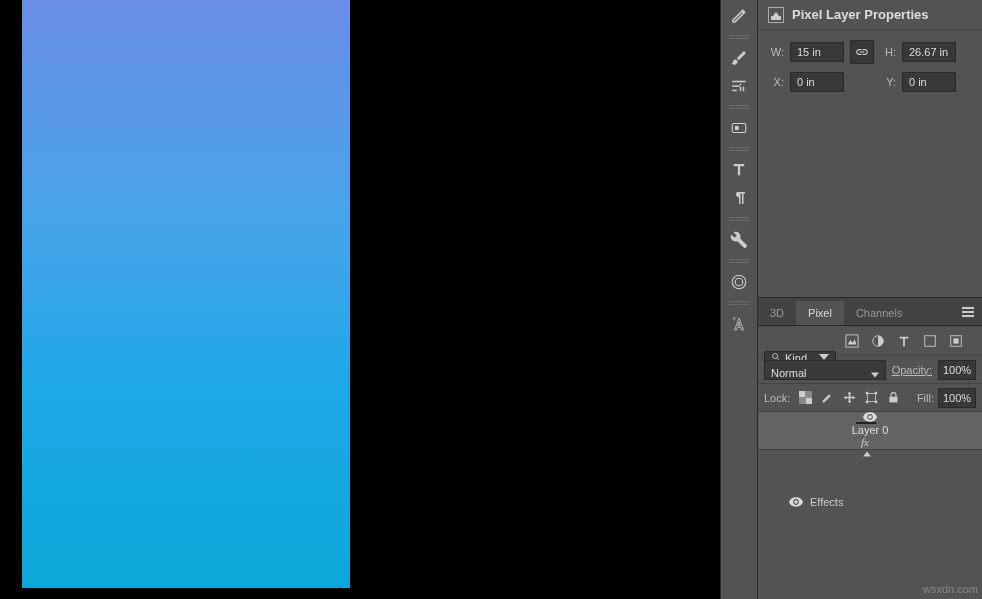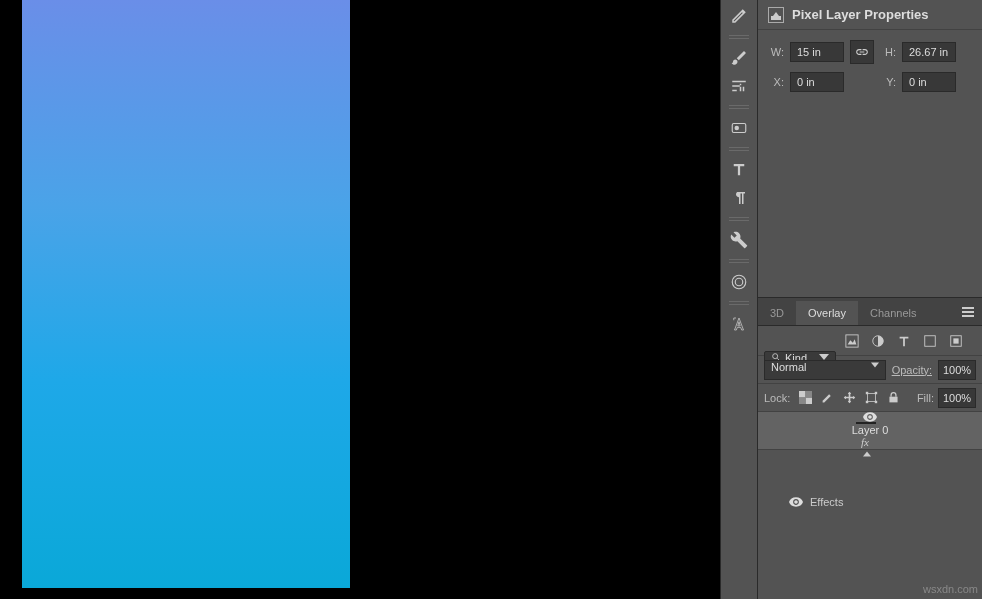--- a/index.html
+++ b/index.html
@@ -26,21 +26,21 @@
 .tabs-row{height:28px;display:flex;align-items:flex-end;border-bottom:1px solid #2a2a2a;background:#434343;}
 .tab{padding:6px 12px;color:#999;cursor:pointer;}
 .tab.active{background:#535353;color:#ddd;}
 .tab-menu{margin-left:auto;padding:6px 8px;cursor:pointer;}
 .filter-row{height:30px;display:flex;align-items:center;padding:0 6px;gap:6px;border-bottom:1px solid #424242;}
 .kind-drop{height:20px;background:#3a3a3a;border:1px solid #2a2a2a;border-radius:2px;display:flex;padding:0 6px;gap:4px;flex:0 0 72px;margin-top:40px;}
 .kind-drop svg{width:10px;height:10px;fill:#ccc;}
 .filtbtn{width:20px;height:20px;display:flex;align-items:center;justify-content:center;cursor:pointer;}
 .filtbtn svg{width:14px;height:14px;fill:#ccc;}
 .blend-row{height:28px;display:flex;align-items:center;padding:0 6px;gap:6px;border-bottom:1px solid #424242;}
-.blend-drop{height:20px;background:#3a3a3a;border:1px solid #2a2a2a;flex:1;display:flex;align-items:flex-start;padding:0 6px;justify-content:space-between;}
+.blend-drop{height:20px;background:#3a3a3a;border:1px solid #2a2a2a;flex:1;display:flex;align-items:flex-end;padding:0 6px;justify-content:space-between;}
 .blend-drop svg{width:8px;height:8px;fill:#ccc;}
 .opac-label{color:#bbb;text-decoration:underline;}
 .opac-input{width:38px;height:20px;background:#383838;border:1px solid #2a2a2a;display:flex;align-items:center;padding:0 4px;justify-content:space-between;}
 .opac-input svg{width:6px;height:6px;fill:#ccc;}
 .lock-row{height:28px;display:flex;align-items:center;padding:0 6px;gap:4px;border-bottom:1px solid #424242;}
 .lock-label{color:#bbb;margin-right:2px;}
 .lockbtn{width:18px;height:18px;display:flex;align-items:center;justify-content:center;cursor:pointer;}
 .lockbtn svg{width:13px;height:13px;fill:#ccc;}
 .fill-label{margin-left:auto;color:#bbb;}
 .layer-list{}
@@ -176,21 +176,21 @@
         <div class="pinput">
             <span>0 in</span>
           </div>
       </div>
     </div>
   </div>
 
   <div class="layers-panel">
     <div class="tabs-row">
       <div class="tab">3D</div>
-      <div class="tab active">Overlay</div>
+      <div class="tab active">Pixel</div>
       <div class="tab">Channels</div>
       <div class="tab-menu">
         <svg width="12" height="10" viewBox="0 0 12 10">
             <rect y="0" width="12" height="2" fill="#ccc"></rect>
             <rect y="4" width="12" height="2" fill="#ccc"></rect>
             <rect y="8" width="12" height="2" fill="#ccc"></rect>
           </svg>
       </div>
     </div>
 

